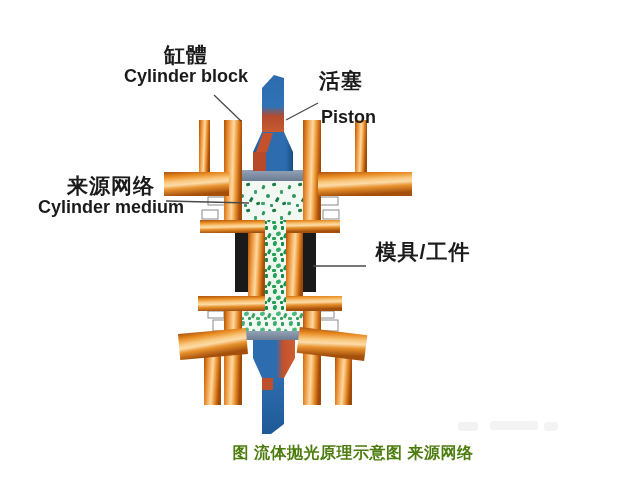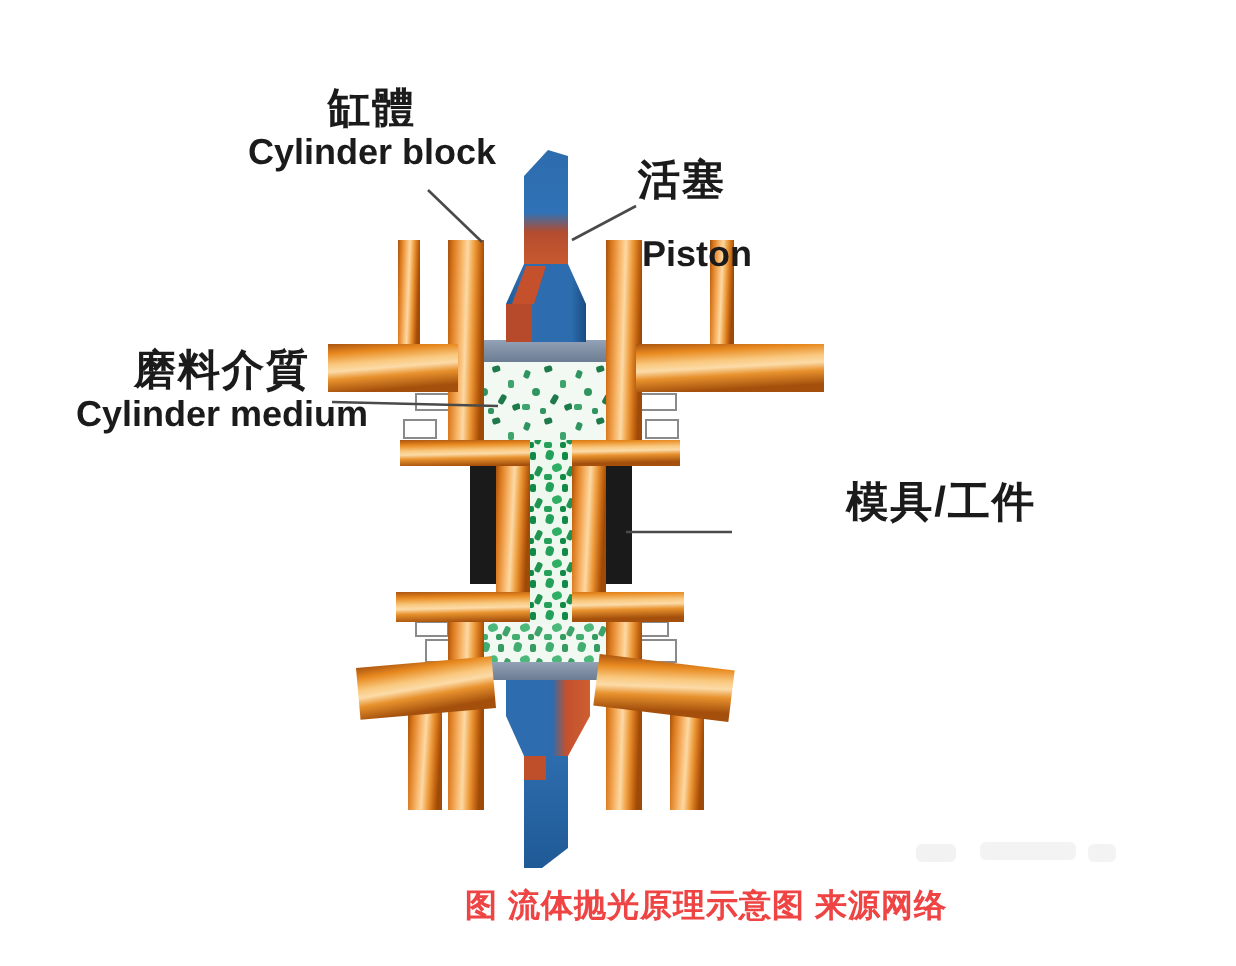--- a/index.html
+++ b/index.html
@@ -5,27 +5,27 @@
   html,body{margin:0;padding:0;background:#fff;}
   #stage{
     position:relative;width:618px;height:483px;background:#ffffff;overflow:hidden;
     font-family:"Liberation Sans","DejaVu Sans",sans-serif;color:#1b1b1b;
   }
   .lbl{position:absolute;line-height:1.08;}
   .lbl .zh{font-size:21px;font-weight:700;letter-spacing:1px;white-space:nowrap;}
   .lbl .en{font-size:18px;font-weight:700;white-space:nowrap;}
   .center{text-align:center;}
   #label-cylinder-block{left:118px;top:44px;width:136px;}
-  #label-piston{left:319px;top:80px;}
+  #label-piston{left:319px;top:70px;}
   #label-piston .en{margin-top:15px;margin-left:2px;}
   #label-abrasive{left:28px;top:175px;width:166px;}
-  #label-mold{left:372px;top:241px;width:146px;text-align:right;}
+  #label-mold{left:350px;top:241px;width:146px;}
   #caption{
     position:absolute;left:178px;top:443px;width:350px;text-align:center;
-    font-size:16px;font-weight:600;color:#ef4444;letter-spacing:.5px;white-space:nowrap;
+    font-size:16px;font-weight:600;color:#4d7c0f;letter-spacing:.5px;white-space:nowrap;
   }
   svg{position:absolute;left:0;top:0;}
 </style>
 </head>
 <body>
 
 <div id="stage">
 
   <svg width="618" height="483" viewBox="0 0 618 483">
     <defs>
@@ -183,21 +183,21 @@
     <div class="zh">缸體</div>
     <div class="en">Cylinder block</div>
   </div>
 
   <div class="lbl" id="label-piston">
     <div class="zh">活塞</div>
     <div class="en">Piston</div>
   </div>
 
   <div class="lbl center" id="label-abrasive">
-    <div class="zh">磨料介質</div>
+    <div class="zh">来源网络</div>
     <div class="en">Cylinder medium</div>
   </div>
 
   <div class="lbl center" id="label-mold">
     <div class="zh">模具/工件</div>
   </div>
 
   <div id="caption">图 流体抛光原理示意图  来源网络</div>
 </div>
 

